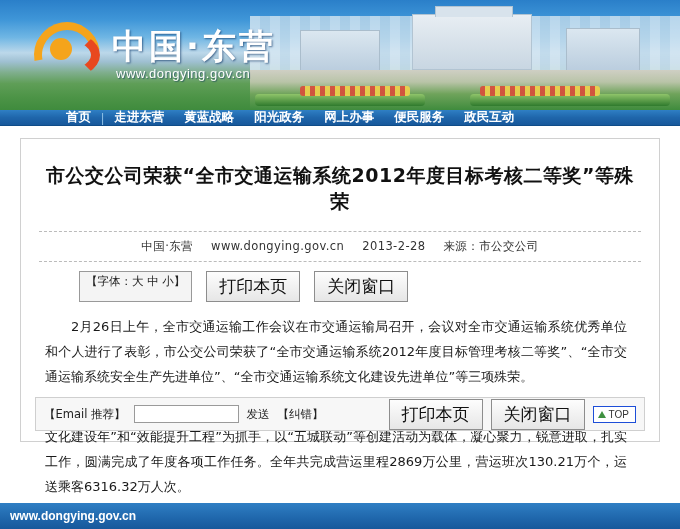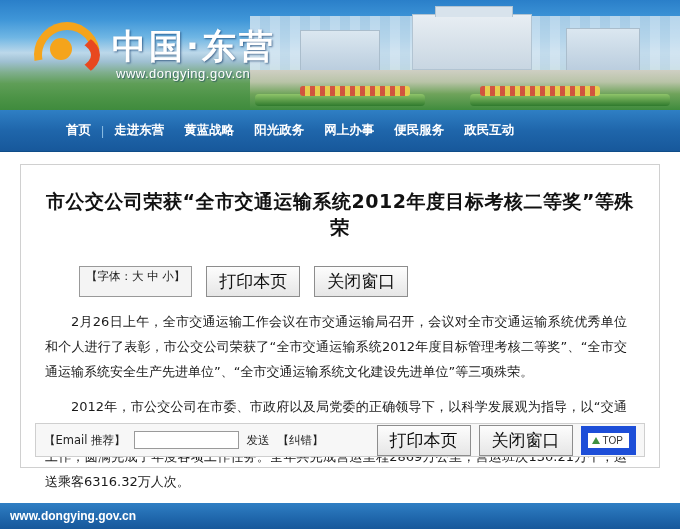--- a/index.html
+++ b/index.html
@@ -89,21 +89,21 @@
   }
   .banner .site-url {
     position: absolute; left: 116px; top: 66px;
     font-size: 13px; color: #ffffff; letter-spacing: 0.5px;
     text-shadow: 1px 1px 1px rgba(0,40,90,0.5);
     font-family: "Liberation Sans", sans-serif;
   }
 
   
   .nav {
-    width: 680px; height: 42px;
+    width: 680px; height: 16px;
     background: linear-gradient(to bottom, #2f7fc4 0%, #1f66ab 50%, #17589b 100%);
     display: flex; align-items: center; padding-left: 56px;
     border-bottom: 1px solid #0f4c88;
   }
   .nav .item {
     color: #ffffff; font-size: 12.5px; font-weight: bold;
     padding: 0 10px; white-space: nowrap; cursor: pointer;
     font-family: "DejaVu Sans", "Liberation Sans", sans-serif;
   }
   .nav .sep { color: #8fc0e6; font-size: 12px; }
@@ -191,21 +191,21 @@
   }
   .footerbar input.email {
     width: 105px; height: 18px;
     border: 1px solid #9a9a9a;
     background: #ffffff;
     font-size: 11px;
     padding: 0 3px;
   }
   .footerbar .spacer { flex: 1; }
   .topbtn {
-    border: 7px solid #1d4ed8;
+    border: 1px solid #1d4ed8;
     background: #ffffff;
     font-size: 10px; color: #333333;
     padding: 2px 6px 2px 4px;
     display: flex; align-items: center; gap: 3px;
     font-family: "Liberation Sans", sans-serif;
     cursor: pointer;
   }
   .topbtn .tri {
     width: 0; height: 0;
     border-left: 4px solid transparent;
@@ -260,20 +260,26 @@
     <div class="item">网上办事</div>
     <div class="item">便民服务</div>
     <div class="item">政民互动</div>
   </div>
 
   <div class="content-wrap">
     <div class="card">
 
       <div class="headline">市公交公司荣获“全市交通运输系统2012年度目标考核二等奖”等殊荣</div>
 
+      <div class="meta">
+        <span>中国·东营</span>
+        <span>www.dongying.gov.cn</span>
+        <span>2013-2-28</span>
+        <span>来源：市公交公司</span>
+      </div>
 
       <div class="toolbar">
         <div class="fontbox">
           <span>【字体：</span><span>大</span>
           <span>中</span>
           <span>小</span><span>】</span>
         </div>
         <div class="btn">打印本页</div>
         <div class="btn">关闭窗口</div>
       </div>

